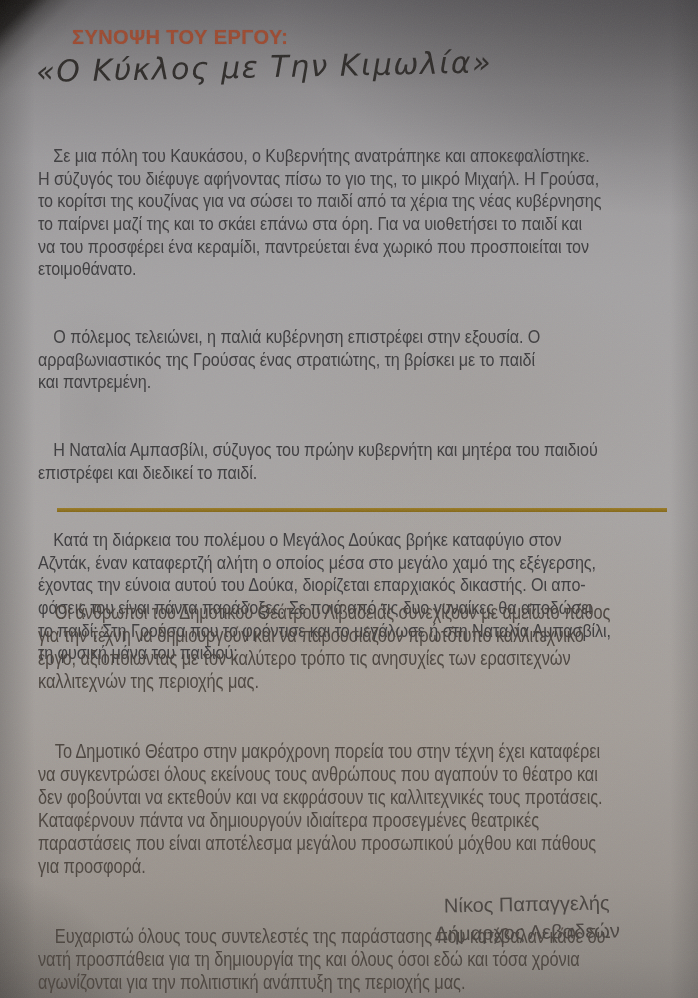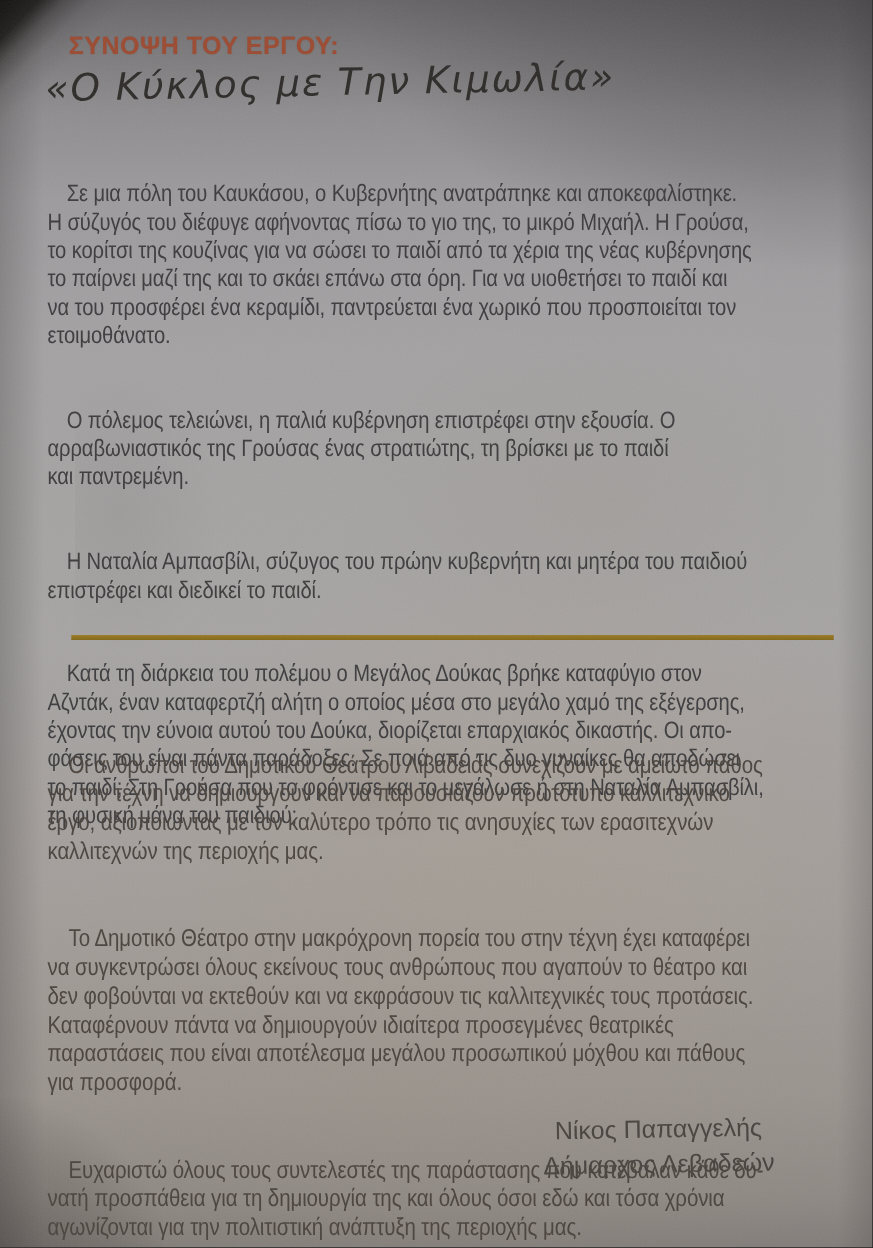--- a/index.html
+++ b/index.html
@@ -34,21 +34,21 @@
     position:absolute;left:60px;top:300px;width:120px;height:220px;
     background:radial-gradient(ellipse at 30% 50%, rgba(110,108,110,0.14), transparent 70%);
     pointer-events:none;
   }
   .crease-bl{
     position:absolute;left:-30px;bottom:-20px;width:160px;height:140px;
     background:radial-gradient(ellipse at 0% 100%, rgba(40,36,32,0.38), rgba(40,36,32,0.12) 55%, transparent 75%);
     pointer-events:none;
   }
   .header{
-    position:absolute;left:55px;top:26px;
+    position:absolute;left:72px;top:26px;
     font-size:20px;font-weight:bold;letter-spacing:0.4px;
     color:#9c4a30;
     text-shadow:0 0 1px rgba(120,50,30,0.35);
   }
   .play-title{
     position:absolute;left:36px;top:54px;
     font-family:"DejaVu Sans",sans-serif;
     font-style:italic;
     font-size:30px;font-weight:500;
     letter-spacing:1.5px;

